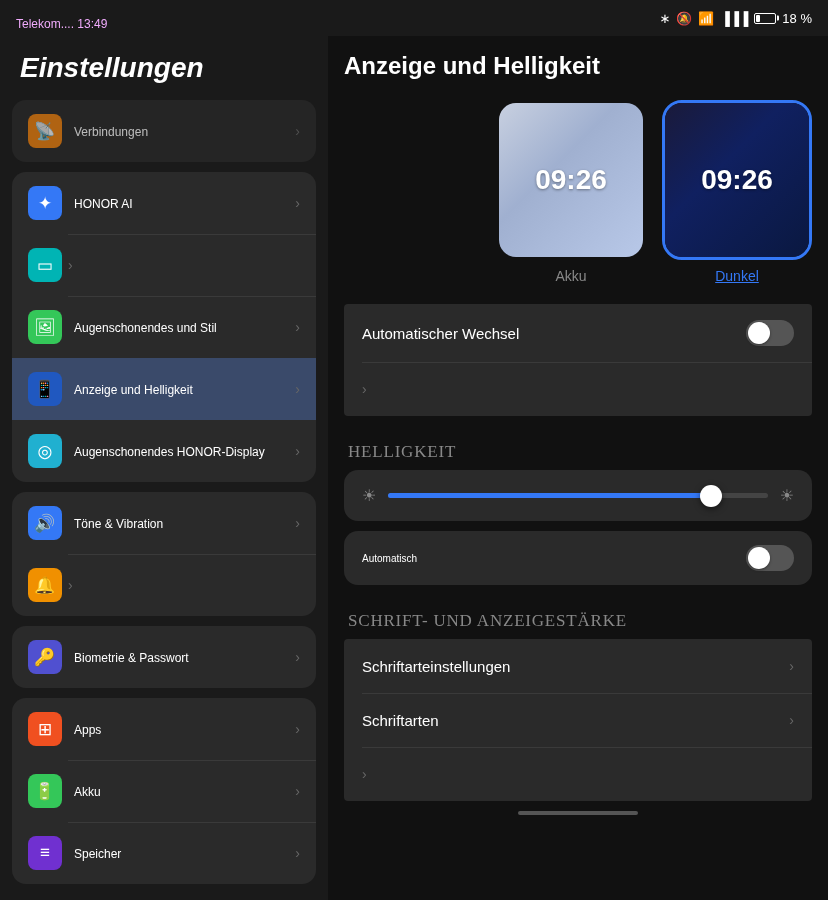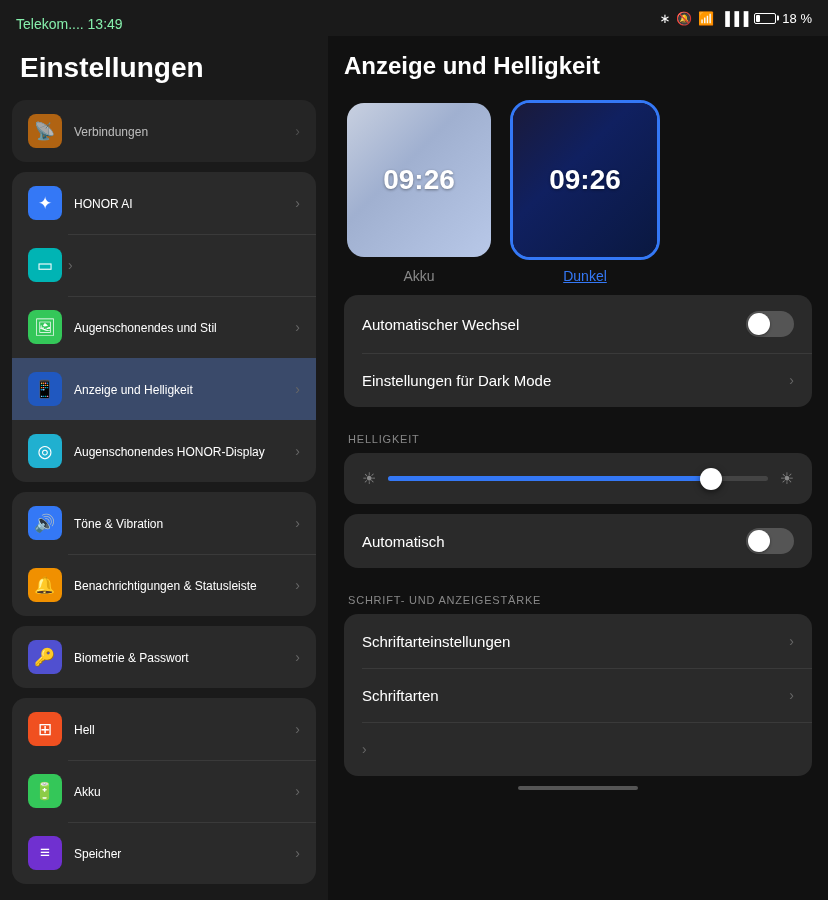--- a/index.html
+++ b/index.html
@@ -17,22 +17,22 @@
     .status-bar {
       display: flex;
       justify-content: space-between;
       align-items: center;
       padding: 6px 16px;
       background: #1a1a1a;
       height: 36px;
       flex-shrink: 0;
     }
     .status-left {
-      font-size: 14px;
-      color: #86efac;
+      font-size: 12px;
+      color: #f0abfc;
       font-weight: 500;
       margin-top: 12px;
     }
     .status-right {
       display: flex;
       align-items: center;
       gap: 6px;
       font-size: 13px;
       color: #fff;
     }
@@ -84,20 +84,21 @@
       display: flex;
       flex-direction: column;
       overflow-y: auto;
     }
     .sidebar-title {
       font-size: 28px;
       font-weight: 700;
       color: #fff;
       padding: 16px 20px 12px;
       flex-shrink: 0;
+      font-style: italic;
     }
 
     
     .sidebar-group {
       background: #2a2a2a;
       border-radius: 14px;
       margin: 0 12px 10px;
       overflow: hidden;
     }
 
@@ -184,22 +185,22 @@
       font-size: 24px;
       font-weight: 700;
       color: #fff;
       margin-bottom: 20px;
     }
 
     
     .theme-selector {
       display: flex;
       gap: 16px;
-      justify-content: flex-start;
-      margin-bottom: 11px;
+      justify-content: flex-end;
+      margin-bottom: 20px;
     }
     .theme-option {
       display: flex;
       flex-direction: column;
       align-items: center;
       gap: 8px;
       cursor: pointer;
     }
     .theme-preview {
       width: 150px;
@@ -236,21 +237,21 @@
       color: #888;
     }
     .theme-label.selected {
       color: #3478f6;
       text-decoration: underline;
     }
 
     
     .settings-card {
       background: #2a2a2a;
-      border-radius: 14px;
+      border-radius: 4px;
       overflow: hidden;
       margin-bottom: 10px;
     }
     .settings-row {
       display: flex;
       align-items: center;
       padding: 16px 18px;
       cursor: pointer;
       position: relative;
       min-height: 54px;
@@ -293,25 +294,26 @@
       height: 22px;
       border-radius: 50%;
       background: #fff;
       transition: left 0.2s;
       box-shadow: 0 1px 3px rgba(0,0,0,0.4);
     }
     .toggle.off .toggle-knob { left: 2px; }
 
     
     .section-label {
-      font-size: 11px;
+      font-size: 17px;
       color: #888;
       letter-spacing: 0.8px;
       text-transform: uppercase;
       padding: 16px 4px 8px;
+      font-family: Liberation Serif, serif;
     }
 
     
     .brightness-container {
       background: #2a2a2a;
       border-radius: 14px;
       padding: 16px 18px;
       margin-bottom: 10px;
     }
     .brightness-row {
@@ -351,21 +353,21 @@
     .brightness-auto-row {
       display: flex;
       align-items: center;
       padding: 14px 18px;
       background: #2a2a2a;
       border-radius: 14px;
       margin-bottom: 10px;
     }
     .brightness-auto-label {
       flex: 1;
-      font-size: 15px;
+      font-size: 10px;
       color: #fff;
     }
 
     
     .scroll-bar {
       width: 120px;
       height: 4px;
       background: #555;
       border-radius: 2px;
       margin: 8px auto 0;
@@ -441,42 +443,39 @@
     <div class="sidebar-group">
       <div class="sidebar-item">
         <div class="icon-circle ic-blue">🔊</div>
         <div class="sidebar-item-text">
           <span class="sidebar-item-label">Töne &amp; Vibration</span>
         </div>
         <span class="sidebar-chevron">›</span>
       </div>
       <div class="sidebar-item">
         <div class="icon-circle ic-yellow-orange">🔔</div>
-        <div class="sidebar-item-text">
-          <span class="sidebar-item-label">Benachrichtigungen &amp; Statusleiste</span>
-        </div>
         <span class="sidebar-chevron">›</span>
       </div>
     </div>
 
     <div class="sidebar-group">
       <div class="sidebar-item">
         <div class="icon-circle ic-indigo">🔑</div>
         <div class="sidebar-item-text">
           <span class="sidebar-item-label">Biometrie &amp; Passwort</span>
         </div>
         <span class="sidebar-chevron">›</span>
       </div>
     </div>
 
     <div class="sidebar-group">
       <div class="sidebar-item">
         <div class="icon-circle ic-orange2">⊞</div>
         <div class="sidebar-item-text">
-          <span class="sidebar-item-label">Hell</span>
+          <span class="sidebar-item-label">Apps</span>
         </div>
         <span class="sidebar-chevron">›</span>
       </div>
       <div class="sidebar-item">
         <div class="icon-circle ic-green">🔋</div>
         <div class="sidebar-item-text">
           <span class="sidebar-item-label">Akku</span>
         </div>
         <span class="sidebar-chevron">›</span>
       </div>
@@ -514,21 +513,20 @@
     </div>
 
     <div class="settings-card">
       <div class="settings-row">
         <span class="settings-row-label">Automatischer Wechsel</span>
         <div class="toggle off">
           <div class="toggle-knob"></div>
         </div>
       </div>
       <div class="settings-row">
-        <span class="settings-row-label">Einstellungen für Dark Mode</span>
         <span class="settings-chevron">›</span>
       </div>
     </div>
 
     <div class="section-label">HELLIGKEIT</div>
 
     <div class="brightness-container">
       <div class="brightness-row">
         <span class="brightness-icon">☀</span>
         <div class="slider-track">

